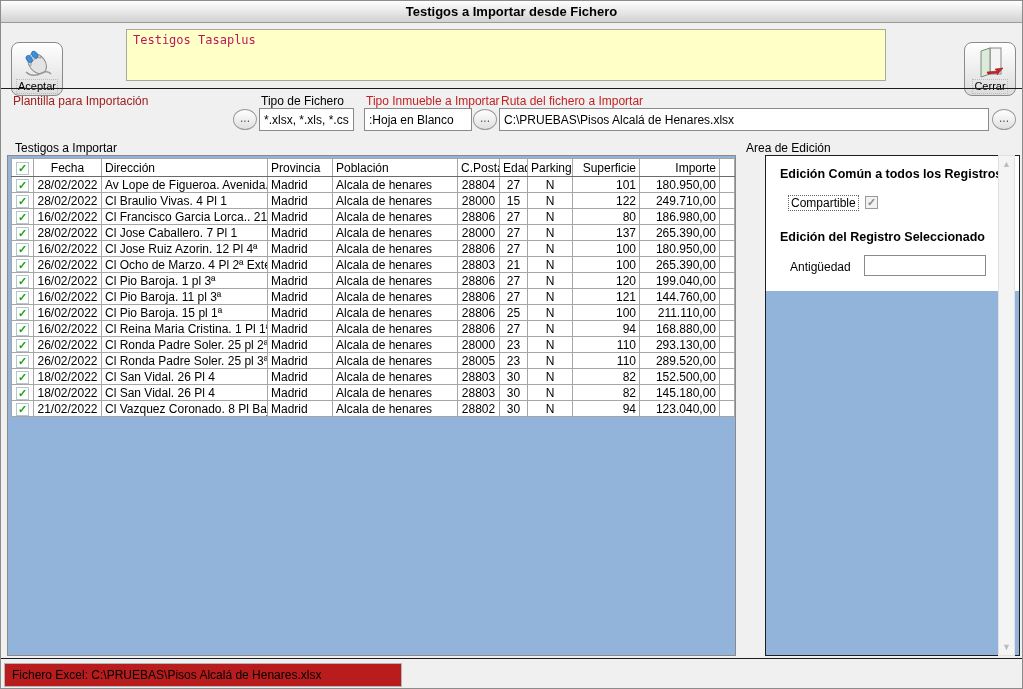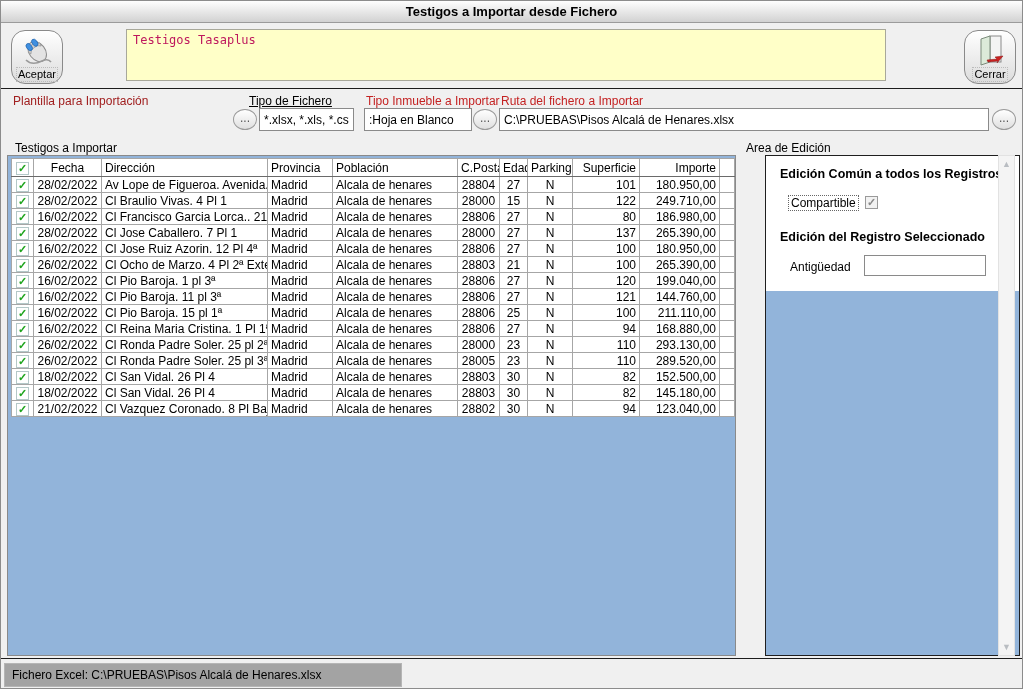--- a/index.html
+++ b/index.html
@@ -5,22 +5,22 @@
   * { margin:0; padding:0; box-sizing:border-box; }
   html,body { width:1023px; height:689px; }
   body { font-family:"Liberation Sans", sans-serif; font-size:12px; color:#000; }
   .win { position:relative; width:1023px; height:689px; background:#f0f0f0;
          border:1px solid #8c8c8c; overflow:hidden; }
   
   .titlebar { position:absolute; left:0; top:0; width:100%; height:22px;
               background:linear-gradient(#fefefe,#d2d2d2); border-bottom:1px solid #9b9b9b;
               text-align:center; font-weight:bold; font-size:13px; line-height:22px; }
   
-  .bigbtn { position:absolute; width:52px; height:54px; border:1px solid #8a8a8a; border-radius:14px;
-            background:linear-gradient(#ffffff,#dcdcdc); text-align:center; cursor:default; }
+  .bigbtn { position:absolute; width:52px; height:54px; border:1px solid #8a8a8a; border-radius:8px;
+            background:linear-gradient(#ffffff,#dcdcdc); text-align:center; cursor:default;margin-top:12px; }
   .bigbtn .ic { display:block; height:36px; padding-top:3px; }
   .bigbtn .lbl { display:inline-block; font-size:11px; line-height:13px; border:1px dotted #bbb; padding:0 1px; }
   .btn-accept { left:10px; top:29px; }
   .btn-close  { left:963px; top:29px; }
   .notes { position:absolute; left:125px; top:28px; width:760px; height:52px;
            background:#ffffc8; border:1px solid #a8a89a; padding:3px 6px; color:#be185d;
            font-size:12px; resize:none; overflow:hidden; }
   .sepline { position:absolute; left:0; width:1023px; height:1px; background:#1c1c1c; }
   
   .flabel { position:absolute; top:93px; font-size:12px; }
@@ -55,21 +55,21 @@
   .ep-input { position:absolute; width:122px; height:21px; background:#fff; border:1px solid #8a8a8a;
               font-family:"Liberation Sans", sans-serif; font-size:12px; padding:0 3px; }
   
   .vscroll { position:absolute; left:997px; top:154px; width:17px; height:501px;
              background:#f4f4f4; border:1px solid #e2e2e2; }
   .vscroll .arr { position:absolute; left:0; width:15px; height:16px; text-align:center;
                   color:#b9bdc2; font-size:9px; line-height:16px; }
   .vscroll .up { top:0; } .vscroll .down { bottom:0; }
   
   .statusline { top:657px; }
-  .spanel { position:absolute; top:662px; height:24px; background:#a3a3a3;
+  .spanel { position:absolute; top:662px; height:24px; background:#b91c1c;
             border:1px solid #b5b5b5; font-size:12px; line-height:22px; padding-left:7px;
             white-space:nowrap; overflow:hidden; }
   .sp1 { left:3px; width:398px; }
   .sp2 { left:406px; width:396px; }
 </style>
 </head>
 <body>
 
 <div class="win">
 
@@ -99,21 +99,21 @@
         <path d="M17 2 L8 5 L8 31 L17 28 Z" fill="#dcead9" stroke="#7a8a7a"></path>
         <path d="M30 22 l-8 1 l2 2 l-10 1 l1 2 l10 -1 l-1 2 z" fill="#cc2222" stroke="#881111" stroke-width="0.5"></path>
       </svg>
     </span>
     <span class="lbl">Cerrar</span>
   </div>
 
   <div class="sepline" style="top:87px;"></div>
 
   <span class="flabel dred" style="left:12px;">Plantilla para Importación</span>
-  <span class="flabel" style="left:248px;text-decoration:underline;">Tipo de Fichero</span>
+  <span class="flabel" style="left:260px;">Tipo de Fichero</span>
   <span class="flabel red" style="left:365px;">Tipo Inmueble a Importar</span>
   <span class="flabel red" style="left:500px;">Ruta del fichero a Importar</span>
 
   <div class="browse" style="left:232px;">...</div>
   <input class="tbox" style="left: 258px; width: 95px;" value="*.xlsx, *.xls, *.csv">
   <input class="tbox" style="left: 363px; width: 108px;" value=":Hoja en Blanco">
   <div class="browse" style="left:472px;">...</div>
   <input class="tbox" style="left: 498px; width: 490px;" value="C:\PRUEBAS\Pisos Alcalá de Henares.xlsx">
   <div class="browse" style="left:991px;">...</div>
 

